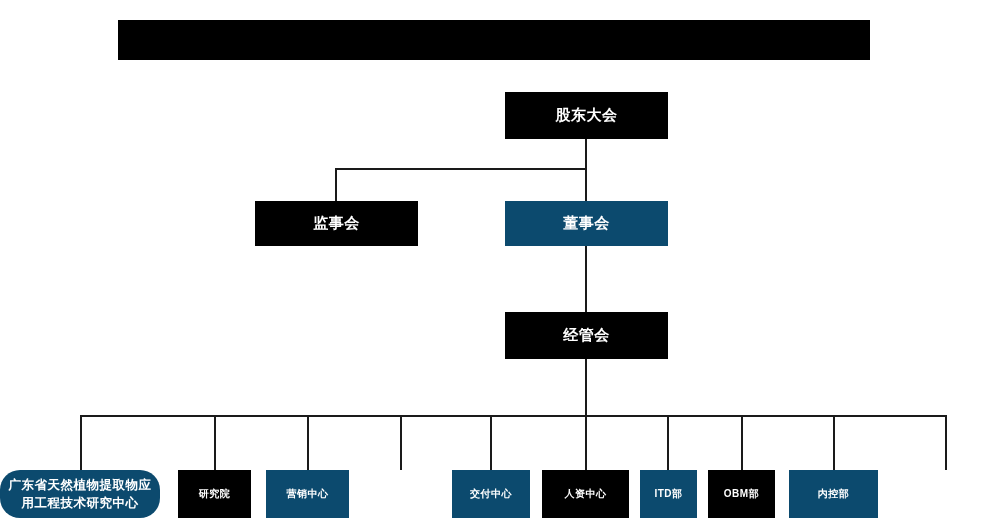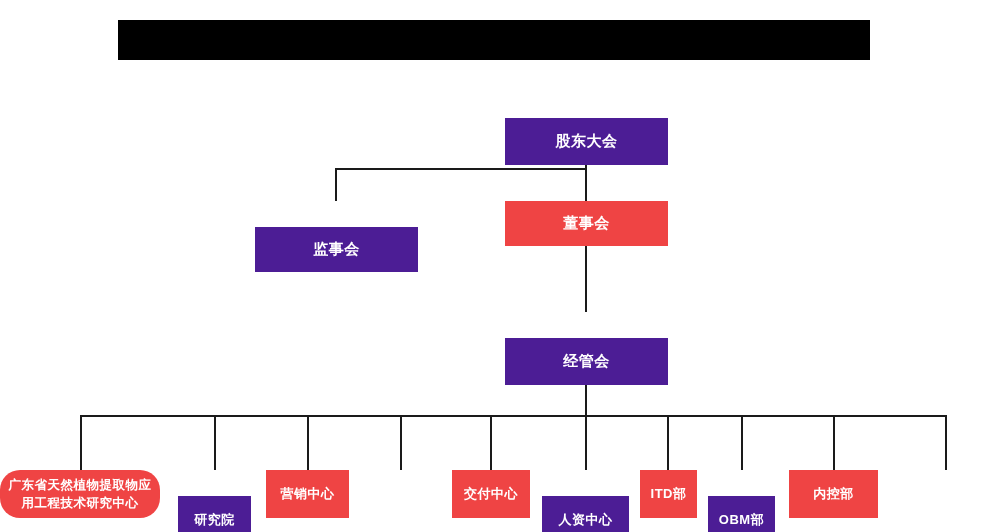--- a/index.html
+++ b/index.html
@@ -27,31 +27,31 @@
     display: flex;
     align-items: center;
     justify-content: center;
     text-align: center;
     color: #ffffff;
     font-weight: bold;
     line-height: 1.25;
     letter-spacing: 0.5px;
     user-select: none;
   }
-  .node-box.tone-dark  { background: #4c1d95; margin-top: 26px; }
-  .node-box.tone-light { background: #ef4444; }
+  .node-box.tone-dark  { background: #000000; }
+  .node-box.tone-light { background: #0c4a6e; }
   .node-box .node-label {
     display: block;
     padding: 0 4px;
     white-space: pre-line;
   }
   .lvl-1 { font-size: 15px; }
   .lvl-2 { font-size: 15px; }
   .lvl-3 { font-size: 15px; }
-  .lvl-4 { font-size: 13px; }
+  .lvl-4 { font-size: 10px; }
   .lvl-4.two-line { font-size: 12.5px; line-height: 1.45; border-radius: 20px; }
   .connector {
     position: absolute;
     background: #1a1a1a;
   }
   .connector.v { width: 2px; }
   .connector.h { height: 2px; }
 </style>
 </head>
 <body>

